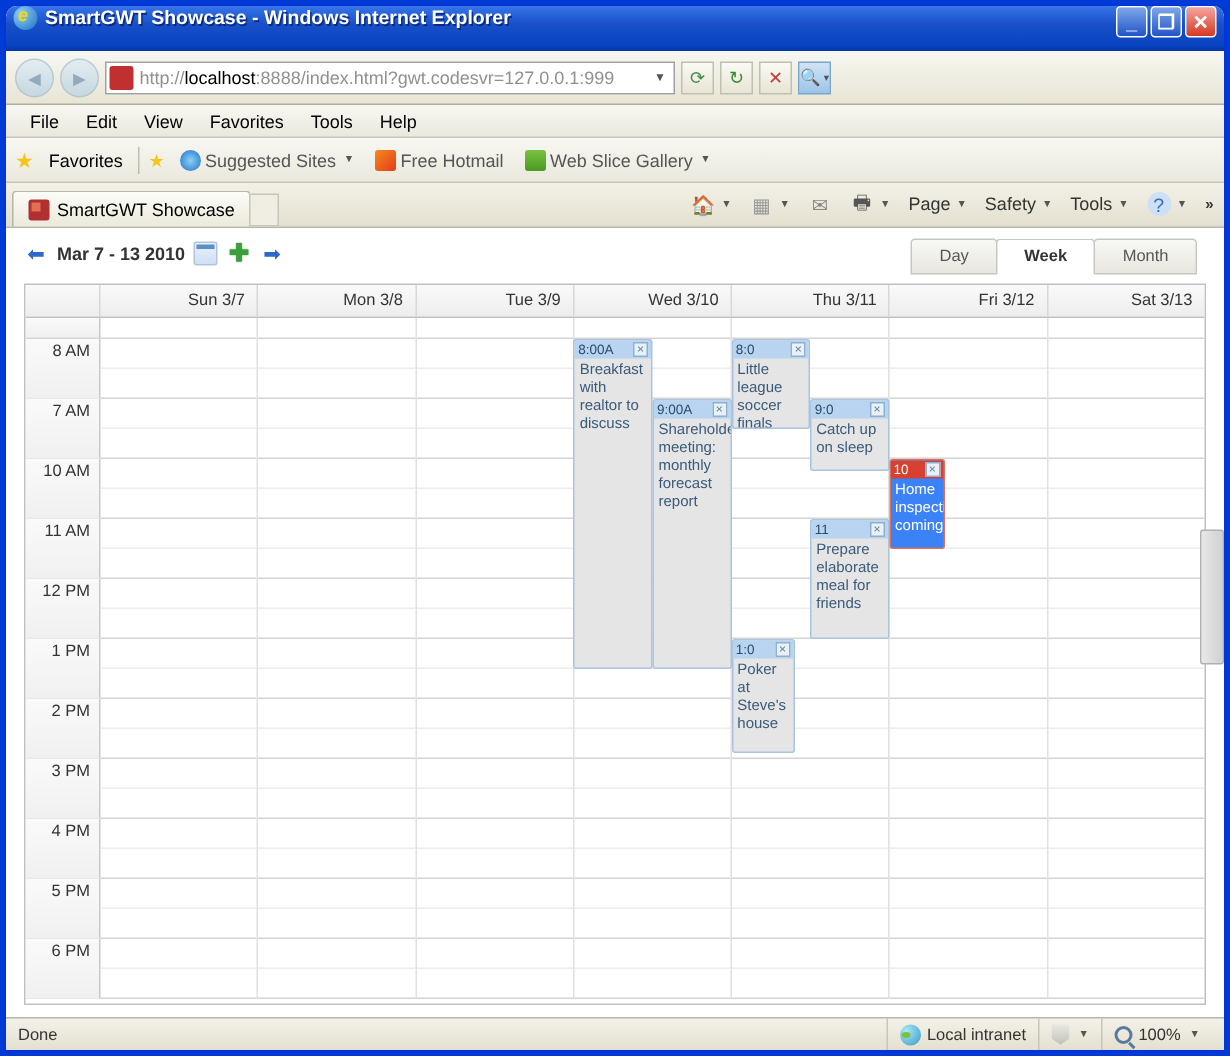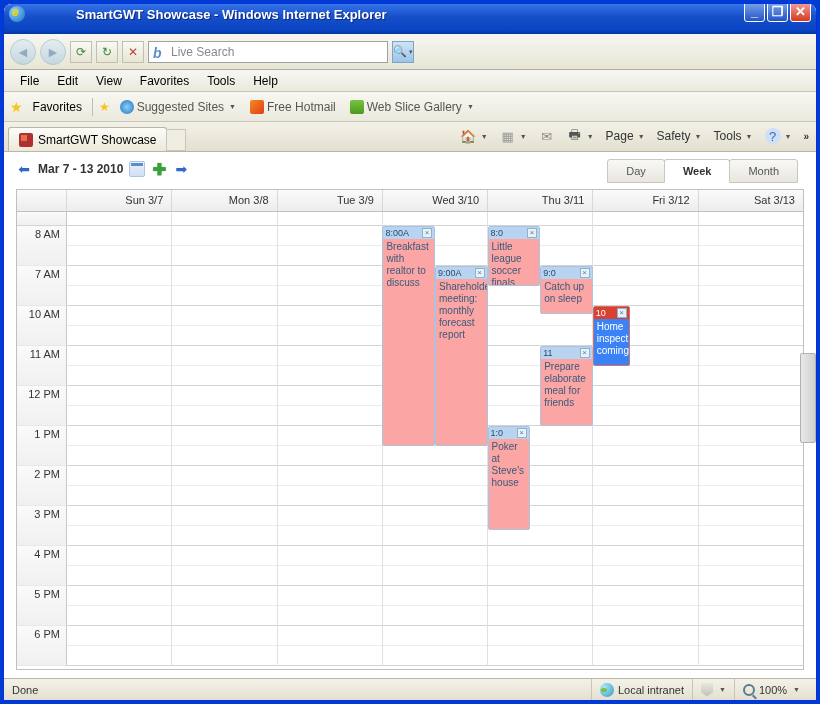--- a/index.html
+++ b/index.html
@@ -1,18 +1,18 @@
 <!DOCTYPE html>
 <html><head>
 <meta charset="utf-8">
 <style>
 * { box-sizing: border-box; margin: 0; padding: 0; }
 body { font-family: Tahoma, Arial, sans-serif; font-size: 11px; background: #003bd6; overflow: hidden; width: 820px; height: 704px; }
 .window { position: absolute; top: 3px; left: 3px; right: 3px; bottom: 3px; background: #ece9d8; border: 1px solid #0831d9; border-radius: 8px 8px 0 0; overflow: hidden; display: flex; flex-direction: column; }
-.titlebar { background: linear-gradient(to bottom, #3b77e3 0%, #2f6de3 8%, #1950c9 40%, #0843c2 88%, #0734a3 100%); height: 30px; display: flex; align-items: flex-end; padding: 12px 5px; color: white; font-weight: bold; font-size: 13px; border-radius: 7px 7px 0 0; gap: 46px; }
+.titlebar { background: linear-gradient(to bottom, #3b77e3 0%, #2f6de3 8%, #1950c9 40%, #0843c2 88%, #0734a3 100%); height: 30px; display: flex; align-items: flex-start; padding: 0 5px; color: white; font-weight: bold; font-size: 13px; border-radius: 7px 7px 0 0; }
 .titlebar .ie-icon { width: 16px; height: 16px; margin-right: 5px; background: radial-gradient(circle at 30% 30%, #8cd1f5, #1e6fc7); border-radius: 50%; position: relative; }
 .titlebar .ie-icon::after { content: 'e'; position: absolute; color: #ffd700; font-size: 12px; left: 3px; top: -1px; font-style: italic; }
 .titlebar-text { flex: 1; text-shadow: 1px 1px 0 #0a2a7d; }
 .win-buttons { display: flex; gap: 2px; }
 .win-btn { width: 21px; height: 21px; border: 1px solid #fff; border-radius: 3px; display: flex; align-items: center; justify-content: center; font-family: Arial; font-weight: bold; font-size: 13px; color: white; cursor: pointer; }
 .win-btn.min, .win-btn.max { background: linear-gradient(to bottom, #7ea7e8, #2254c7); }
 .win-btn.close { background: linear-gradient(to bottom, #f5a4a0, #d6391e); }
 .nav-bar { background: linear-gradient(to bottom, #f7f7f2, #e8e5d4); height: 36px; display: flex; align-items: center; padding: 0 6px; border-bottom: 1px solid #b0aea0; gap: 4px; }
 .nav-btn { width: 26px; height: 26px; border-radius: 50%; background: linear-gradient(to bottom, #d5e7f5, #a2c8e8); border: 1px solid #7ba6c9; display: flex; align-items: center; justify-content: center; color: #3a6a9a; font-size: 14px; }
 .nav-btn.disabled { opacity: 0.5; }
@@ -67,21 +67,21 @@
 .day-col-h:last-child { border-right: none; }
 .cal-body { position: absolute; top: 22px; left: 0; right: 0; bottom: 0; overflow: hidden; }
 .cal-scroll { position: relative; height: 100%; }
 .hour-row { display: flex; height: 40px; }
 .hour-row .time-cell { width: 50px; border-right: 1px solid #c8c8c8; border-bottom: 1px solid #e8e8e8; text-align: right; padding: 2px 6px 0 0; font-size: 11px; color: #333; background: linear-gradient(to bottom,#fafafa,#f0f0f0); }
 .hour-row .slot-half { flex: 1; display: flex; flex-direction: column; border-right: 1px solid #e0e0e0; }
 .hour-row .slot-half:last-child { border-right: none; }
 .half { flex: 1; border-bottom: 1px solid #ececec; }
 .half.full { border-bottom: 1px solid #d4d4d4; }
 .events-layer { position: absolute; top: 0; left: 50px; right: 0; bottom: 0; }
-.event { position: absolute; background: #fca5a5; border: 1px solid #a8c4e0; border-radius: 2px; overflow: hidden; font-size: 10px; }
+.event { position: absolute; background: #e5e5e5; border: 1px solid #a8c4e0; border-radius: 2px; overflow: hidden; font-size: 10px; }
 .event .ev-head { background: #b8d4f0; padding: 1px 2px; display: flex; justify-content: space-between; align-items: center; font-size: 9px; color: #2a4a6a; }
 .event .ev-close { width: 10px; height: 10px; background: #e8f0f8; border: 1px solid #90b0d0; font-size: 8px; text-align: center; line-height: 8px; color: #5a7a9a; cursor: pointer; }
 .event .ev-body { padding: 2px 3px; color: #3a5a7a; font-size: 10px; line-height: 12px; }
 .event.red { background: #3b82f6; border-color: #d87060; }
 .event.red .ev-head { background: #d84030; color: white; }
 .event.red .ev-body { color: white; }
 .vscroll-hint { position: absolute; right: 0; top: 200px; width: 16px; height: 90px; background: linear-gradient(to right, #e8e8e8, #d0d0d0); border: 1px solid #b0b0b0; border-radius: 2px; }
 .status-bar { height: 22px; background: linear-gradient(to bottom, #f4f2e8, #e3e0d0); border-top: 1px solid #b8b6a8; display: flex; align-items: center; padding: 0 8px; font-size: 11px; color: #333; }
 .status-left { flex: 1; }
 .status-sec { display: flex; align-items: center; gap: 4px; padding: 0 8px; border-left: 1px solid #c8c6b8; height: 100%; }
@@ -102,27 +102,28 @@
     <div class="win-buttons">
       <div class="win-btn min">_</div>
       <div class="win-btn max">❐</div>
       <div class="win-btn close">✕</div>
     </div>
   </div>
 
   <div class="nav-bar">
     <div class="nav-btn disabled">◄</div>
     <div class="nav-btn disabled">►</div>
+    <div class="addr-box">
+      <div class="addr-icon"></div>
+      <div class="addr-text"><span>http://</span><span class="host">localhost</span><span>:8888/index.html?gwt.codesvr=127.0.0.1:999</span></div>
+      <div class="addr-drop">▼</div>
+    </div>
     <div class="nav-icon-btn" style="color:#4a8a4a;">⟳</div>
     <div class="nav-icon-btn" style="color:#3a8a3a;">↻</div>
     <div class="nav-icon-btn" style="color:#c04040;">✕</div>
-    <div class="search-box">
-      <div class="bing-icon"></div>
-      <div class="search-text">Live Search</div>
-    </div>
     <div class="search-go">🔍<span class="drop-tri">▾</span></div>
   </div>
 
   <div class="menu-bar">
     <div class="menu-item">File</div>
     <div class="menu-item">Edit</div>
     <div class="menu-item">View</div>
     <div class="menu-item">Favorites</div>
     <div class="menu-item">Tools</div>
     <div class="menu-item">Help</div>
@@ -619,21 +620,21 @@
               </div>
               <div class="ev-body">Catch up on sleep</div>
             </div>
             <div class="event" style="left: 64.2857%; width: 7.14286%; top: 134px; height: 80px;">
               <div class="ev-head">
                 <span>11</span>
                 <span class="ev-close">×</span>
               </div>
               <div class="ev-body">Prepare elaborate meal for friends</div>
             </div>
-            <div class="event" style="left: 57.1429%; width: 5.71429%; top: 214px; height: 104px;">
+            <div class="event" style="left: 57.1429%; width: 5.71429%; top: 214px; height: 76px;">
               <div class="ev-head">
                 <span>1:0</span>
                 <span class="ev-close">×</span>
               </div>
               <div class="ev-body">Poker at Steve's house</div>
             </div>
             <div class="event red" style="left: 71.4286%; width: 5%; top: 94px; height: 60px;">
               <div class="ev-head">
                 <span>10</span>
                 <span class="ev-close">×</span>

